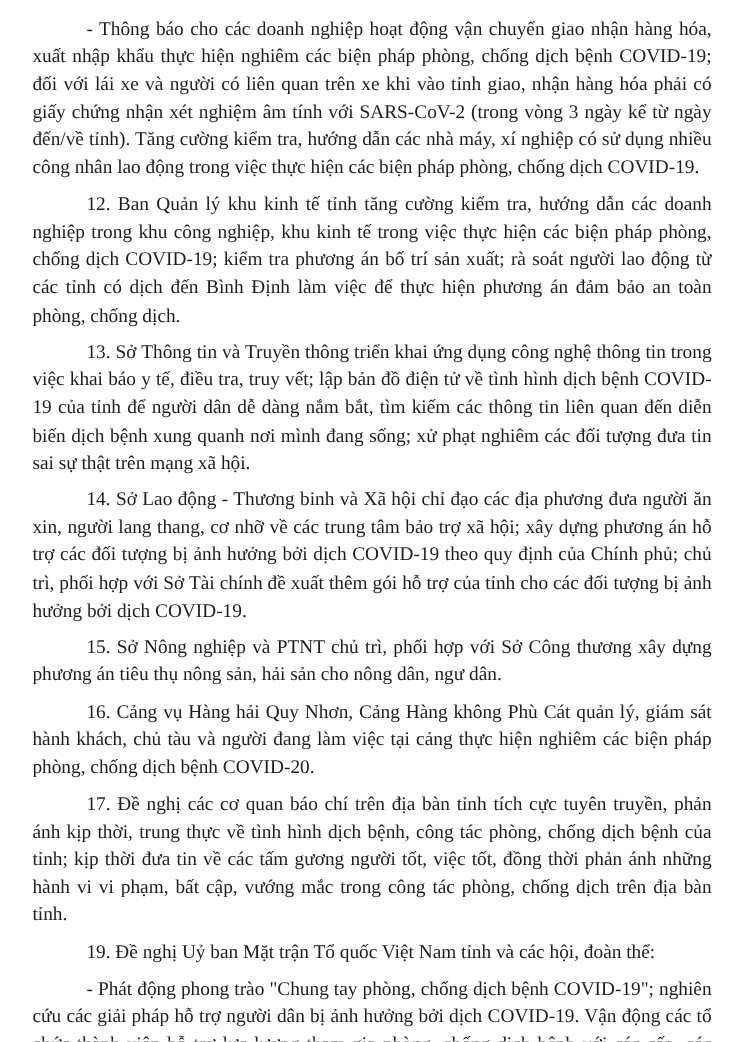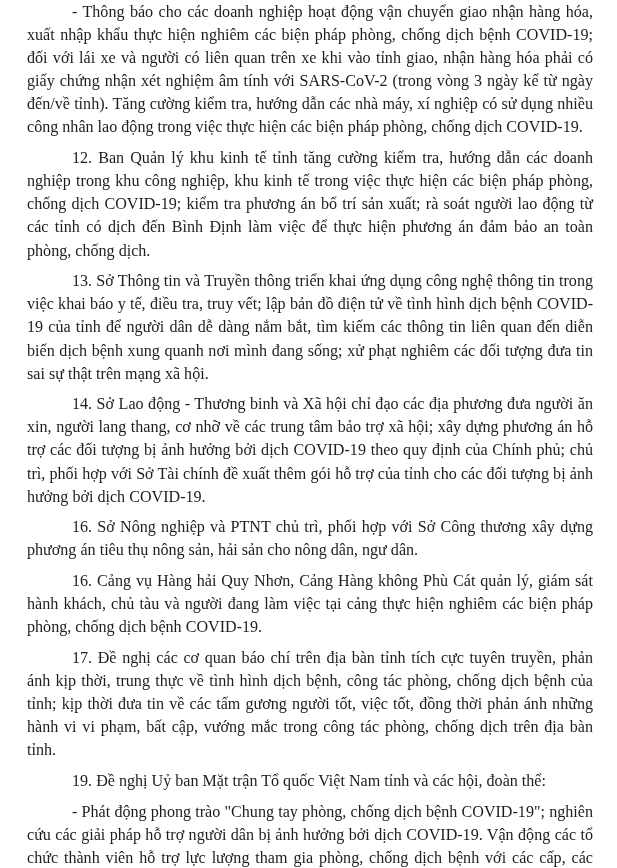--- a/index.html
+++ b/index.html
@@ -12,21 +12,21 @@
     height: 868px;
     overflow: hidden;
     font-family: "Liberation Serif", "DejaVu Serif", serif;
   }
   #page {
     position: relative;
     width: 617px;
     height: 676px;
     background: #ffffff;
     box-sizing: border-box;
-    padding: 0 24px 0 27px;
+    padding: 13px 24px 0 27px;
   }
   .doc-body {
     color: #1d1d1d;
     font-size: 16.1px;
     line-height: 23.1px;
     text-align: justify;
     text-justify: inter-word;
     -webkit-font-smoothing: antialiased;
   }
   p.para {
@@ -43,20 +43,20 @@
 </style>
 </head>
 <body>
 
 <div id="page">
   <div class="doc-body">
     <p class="para">- Thông báo cho các doanh nghiệp hoạt động vận chuyển giao nhận hàng hóa, xuất nhập khẩu thực hiện nghiêm các biện pháp phòng, chống dịch bệnh COVID-19; đối với lái xe và người có liên quan trên xe khi vào tỉnh giao, nhận hàng hóa phải có giấy chứng nhận xét nghiệm âm tính với SARS-CoV-2 (trong vòng 3 ngày kể từ ngày đến/về tỉnh). Tăng cường kiểm tra, hướng dẫn các nhà máy, xí nghiệp có sử dụng nhiều công nhân lao động trong việc thực hiện các biện pháp phòng, chống dịch COVID-19.</p>
     <p class="para">12. Ban Quản lý khu kinh tế tỉnh tăng cường kiểm tra, hướng dẫn các doanh nghiệp trong khu công nghiệp, khu kinh tế trong việc thực hiện các biện pháp phòng, chống dịch COVID-19; kiểm tra phương án bố trí sản xuất; rà soát người lao động từ các tỉnh có dịch đến Bình Định làm việc để thực hiện phương án đảm bảo an toàn phòng, chống dịch.</p>
     <p class="para">13. Sở Thông tin và Truyền thông triển khai ứng dụng công nghệ thông tin trong việc khai báo y tế, điều tra, truy vết; lập bản đồ điện tử về tình hình dịch bệnh COVID-19 của tỉnh để người dân dễ dàng nắm bắt, tìm kiếm các thông tin liên quan đến diễn biến dịch bệnh xung quanh nơi mình đang sống; xử phạt nghiêm các đối tượng đưa tin sai sự thật trên mạng xã hội.</p>
     <p class="para">14. Sở Lao động - Thương binh và Xã hội chỉ đạo các địa phương đưa người ăn xin, người lang thang, cơ nhỡ về các trung tâm bảo trợ xã hội; xây dựng phương án hỗ trợ các đối tượng bị ảnh hưởng bởi dịch COVID-19 theo quy định của Chính phủ; chủ trì, phối hợp với Sở Tài chính đề xuất thêm gói hỗ trợ của tỉnh cho các đối tượng bị ảnh hưởng bởi dịch COVID-19.</p>
-    <p class="para">16. Sở Nông nghiệp và PTNT chủ trì, phối hợp với Sở Công thương xây dựng phương án tiêu thụ nông sản, hải sản cho nông dân, ngư dân.</p>
-    <p class="para">16. Cảng vụ Hàng hải Quy Nhơn, Cảng Hàng không Phù Cát quản lý, giám sát hành khách, chủ tàu và người đang làm việc tại cảng thực hiện nghiêm các biện pháp phòng, chống dịch bệnh COVID-19.</p>
+    <p class="para">15. Sở Nông nghiệp và PTNT chủ trì, phối hợp với Sở Công thương xây dựng phương án tiêu thụ nông sản, hải sản cho nông dân, ngư dân.</p>
+    <p class="para">16. Cảng vụ Hàng hải Quy Nhơn, Cảng Hàng không Phù Cát quản lý, giám sát hành khách, chủ tàu và người đang làm việc tại cảng thực hiện nghiêm các biện pháp phòng, chống dịch bệnh COVID-20.</p>
     <p class="para">17. Đề nghị các cơ quan báo chí trên địa bàn tỉnh tích cực tuyên truyền, phản ánh kịp thời, trung thực về tình hình dịch bệnh, công tác phòng, chống dịch bệnh của tỉnh; kịp thời đưa tin về các tấm gương người tốt, việc tốt, đồng thời phản ánh những hành vi vi phạm, bất cập, vướng mắc trong công tác phòng, chống dịch trên địa bàn tỉnh.</p>
     <p class="para">19. Đề nghị Uỷ ban Mặt trận Tổ quốc Việt Nam tỉnh và các hội, đoàn thể:</p>
     <p class="para">- Phát động phong trào "Chung tay phòng, chống dịch bệnh COVID-19"; nghiên cứu các giải pháp hỗ trợ người dân bị ảnh hưởng bởi dịch COVID-19. Vận động các tổ chức thành viên hỗ trợ lực lượng tham gia phòng, chống dịch bệnh với các cấp, các ngành trong tỉnh.</p>
 
   </div>
 </div>
 
 </body></html>

